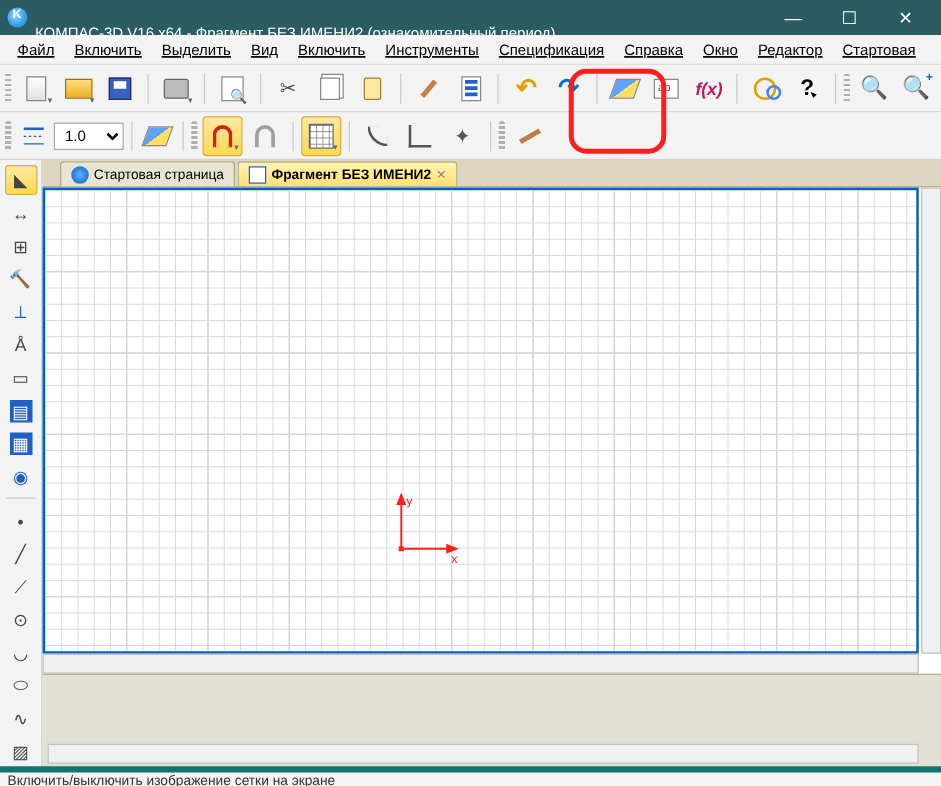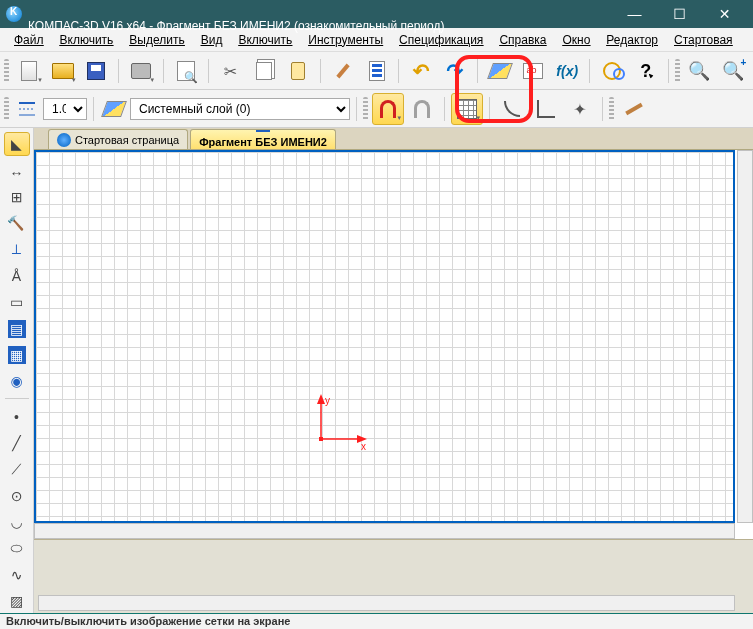--- a/index.html
+++ b/index.html
@@ -28,21 +28,21 @@
   .tbtn.active-yel { background: linear-gradient(#ffe9a0,#ffd850); border: 1px solid #d8b030; }
   .toolbar-row select, .toolbar-row input { height: 22px; border: 1px solid #aaa; font-size: 12px; padding: 0 4px; background: #fff; }
 
   
   .highlight-box { position: absolute; top: 55px; left: 455px; width: 78px; height: 68px; border: 4px solid #ff1e1e; border-radius: 14px; pointer-events: none; z-index: 50; }
 
   
   .doc-tabs { background: #dcd5c0; height: 22px; display: flex; align-items: flex-end; padding-left: 48px; border-bottom: 1px solid #b0a880; }
   .doc-tab { display: flex; align-items: center; height: 20px; padding: 0 8px; border: 1px solid #b0a880; border-bottom: none; border-radius: 3px 3px 0 0; margin-right: 2px; font-size: 11px; gap: 4px; }
   .doc-tab.inactive { background: #e8e4d4; margin-top: 16px; }
-  .doc-tab.active { background: linear-gradient(#fff4b0,#ffe070); flex-direction: column; }
+  .doc-tab.active { background: linear-gradient(#fff4b0,#ffe070); }
   .doc-tab .close { color: #888; font-size: 10px; }
   .tab-icon { width: 14px; height: 14px; display: inline-block; }
 
   
   .left-panel { position: absolute; left: 0; top: 128px; bottom: 16px; width: 34px; background: #f3f3f3; border-right: 1px solid #d0d0d0; display: flex; flex-direction: column; align-items: center; padding-top: 4px; gap: 2px; }
   .left-panel .tbtn { width: 26px; height: 26px; font-size: 14px; }
   .left-panel .sep-h { width: 24px; height: 1px; background: #ccc; margin: 3px 0; }
 
   
   .canvas-area { position: absolute; left: 34px; top: 150px; right: 18px; bottom: 106px; border: 2px solid #0060c0; background: #fff;
@@ -57,42 +57,42 @@
   .origin { position: absolute; left: 255px; top: 242px; pointer-events: none; }
   .origin svg { display: block; }
 
   
   .scroll-h { position: absolute; left: 34px; right: 18px; bottom: 90px; height: 16px; background: #f0f0f0; border: 1px solid #c0c0c0; }
   .scroll-v { position: absolute; right: 0; top: 150px; bottom: 106px; width: 16px; background: #f0f0f0; border: 1px solid #c0c0c0; }
   .panel-gap { position: absolute; left: 34px; right: 0; bottom: 16px; height: 74px; background: #e2e0d4; border-top: 1px solid #b8b090; }
   .panel-gap .scroll-inner { position: absolute; left: 4px; right: 18px; bottom: 2px; height: 16px; background: #f0f0f0; border: 1px solid #c0c0c0; }
 
   
-  .statusbar { position: absolute; left: 0; right: 0; bottom: 0; height: 16px; background: #f3f3f3; border-top: 1px solid #0f766e; font-size: 11px; padding: 1px 6px; color: #333; font-weight: bold; }
+  .statusbar { position: absolute; left: 0; right: 0; bottom: 0; height: 16px; background: #f3f3f3; border-top: 5px solid #0f766e; font-size: 11px; padding: 1px 6px; color: #333; }
 
   
   .ic-new { background: linear-gradient(#fff,#e0e0e0); border: 1px solid #888; width: 16px; height: 20px; }
   .ic-open { width: 22px; height: 16px; background: linear-gradient(#ffe080,#e8b020); border: 1px solid #a07000; border-radius: 1px 1px 0 0; position: relative; }
   .ic-save { width: 18px; height: 18px; background: #3a5fc0; border: 1px solid #203060; position: relative; }
   .ic-save::after{content:"";position:absolute;left:3px;top:2px;width:10px;height:6px;background:#fff;}
   .ic-print { width: 20px; height: 16px; background: #bbb; border: 1px solid #666; border-radius: 2px; }
   .ic-preview { width:18px;height:20px;background:#fff;border:1px solid #888;position:relative;}
   .ic-preview::after{content:"🔍";position:absolute;right:-4px;bottom:-4px;font-size:11px;}
   .ic-cut::before{content:"✂";font-size:16px;color:#555;}
   .ic-copy{width:16px;height:18px;background:#fff;border:1px solid #888;box-shadow:2px -2px 0 #fff,2px -2px 0 1px #888;}
   .ic-paste{width:14px;height:18px;background:#ffe8a0;border:1px solid #a08030;border-radius:2px;}
   .ic-brush::before{content:"";display:block;width:4px;height:16px;background:#c88040;transform:rotate(40deg);}
   .ic-props{width:16px;height:20px;background:#fff;border:1px solid #888;position:relative;}
   .ic-props::after{content:"";position:absolute;left:2px;top:2px;width:10px;height:3px;background:#2060d0;box-shadow:0 5px 0 #2060d0,0 10px 0 #2060d0;}
   .ic-undo::before{content:"↶";font-size:20px;color:#e0a000;font-weight:bold;}
   .ic-redo::before{content:"↷";font-size:20px;color:#0070d0;font-weight:bold;}
   .ic-layers{width:20px;height:16px;background:linear-gradient(135deg,#60a0ff 50%,#ffe060 50%);border:1px solid #888;transform:skewX(-20deg);}
   .ic-vars{width:20px;height:16px;background:#fff;border:1px solid #888;position:relative;}
   .ic-vars::after{content:"ab";font-size:9px;position:absolute;left:2px;top:1px;color:#d02020;}
-  .ic-fx{color:#0369a1;font-weight:bold;font-size:14px;font-style:italic;}
+  .ic-fx{color:#be185d;font-weight:bold;font-size:14px;font-style:italic;}
   .ic-chain{width:18px;height:18px;border:2px solid #e0a000;border-radius:50%;position:relative;}
   .ic-chain::after{content:"";position:absolute;right:-6px;top:4px;width:8px;height:8px;border:2px solid #4080ff;border-radius:50%;}
   .ic-help::before{content:"?";font-size:18px;font-weight:bold;color:#000;}
   .ic-arrow{width:14px;height:14px;background:#000;clip-path:polygon(0 0,70% 30%,30% 70%);}
   .ic-zoom::before{content:"🔍";font-size:18px;}
   .ic-zoom2{position:relative;}
   .ic-zoom2::before{content:"🔍";font-size:18px;}
   .ic-zoom2::after{content:"+";position:absolute;right:-2px;top:-2px;color:#0060c0;font-weight:bold;font-size:10px;}
   .ic-magnet{width:16px;height:18px;border:3px solid #d02020;border-bottom:none;border-radius:10px 10px 0 0;}
   .ic-grid{width:20px;height:20px;background:#fff;background-image:linear-gradient(#888 1px,transparent 1px),linear-gradient(90deg,#888 1px,transparent 1px);background-size:5px 5px;border:1px solid #666;}
@@ -204,30 +204,27 @@
 
 <div class="toolbar-row" style="height:38px;">
   <span class="grip"></span>
   <div class="tbtn">
       <svg width="20" height="20">
         <line x1="2" y1="4" x2="18" y2="4" stroke="#2060c0" stroke-width="2"></line>
         <line x1="2" y1="10" x2="18" y2="10" stroke="#2060c0" stroke-width="1" stroke-dasharray="2 2"></line>
         <line x1="2" y1="16" x2="18" y2="16" stroke="#2060c0" stroke-width="1"></line>
       </svg>
     </div>
-  <select style="width:44px;">
+  <select style="width:56px;">
     <option>1.0</option>
   </select>
   <span class="sep"></span>
   <div class="tbtn">
       <span class="ic-layers"></span>
     </div>
-  <select style="width:220px;">
-    <option>Системный слой (0)</option>
-  </select>
   <span class="sep"></span>
   <span class="grip"></span>
   <div class="tbtn big split active-yel">
       <span class="ic-magnet"></span>
     </div>
   <div class="tbtn big">
       <span class="ic-magnet" style="border-color:#a0a0a0;"></span>
     </div>
   <span class="sep"></span>
   <div class="tbtn big split active-yel">

